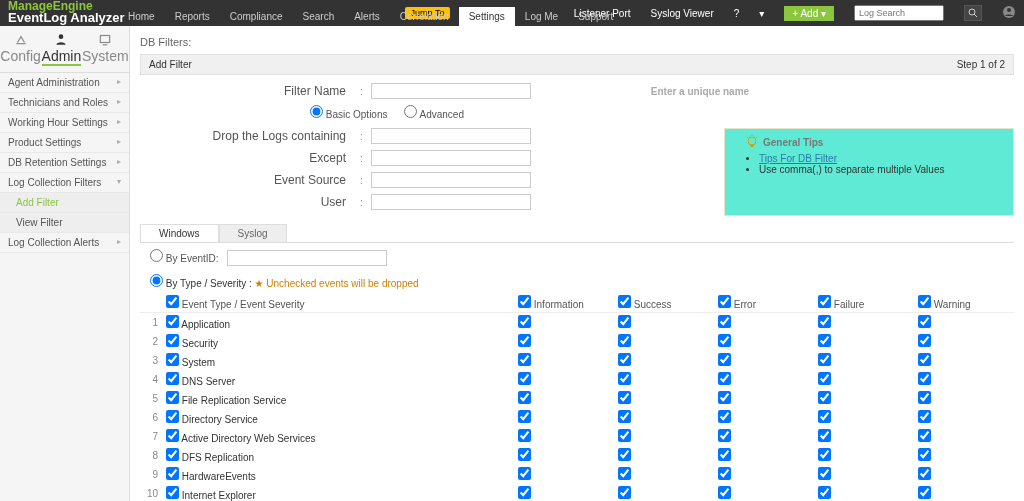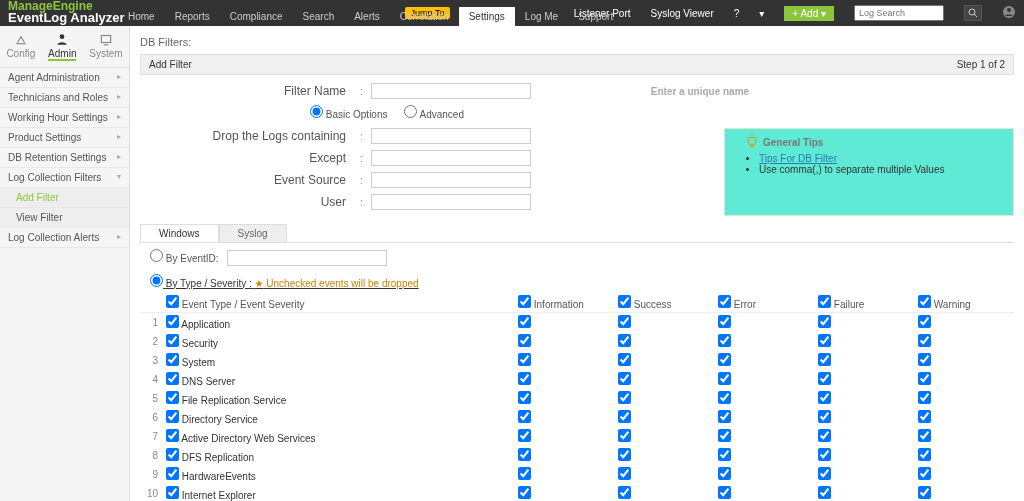--- a/index.html
+++ b/index.html
@@ -11,21 +11,21 @@
 .topright { margin-left:auto; display:flex; align-items:center; gap:20px; color:#fff; font-size:10px; }
 .addbtn { background:#8cc63f; color:#fff; padding:2px 8px; font-size:10px; border:none; }
 .search { width:90px; height:16px; font-size:9px; padding:0 3px; }
 .sbtn { background:#444; border:1px solid #555; width:18px; height:16px; color:#fff; }
 .nav { background:#333; height:22px; display:flex; align-items:flex-end; padding-left:110px; }
 .nav span { color:#ccc; font-size:10px; padding:4px 10px; cursor:pointer; }
 .nav span.active { background:#fff; color:#333;margin-top:15px; }
 .main { display:flex; }
 .sidebar { width:130px; background:#f5f5f5; border-right:1px solid #ddd; min-height:475px; }
 .modetabs { display:flex; justify-content:space-around; padding:6px 0; border-bottom:1px solid #ddd; }
-.modetabs div { text-align:left; color:#888; font-size:10px; cursor:pointer; }
+.modetabs div { text-align:left; color:#888; font-size:14px; cursor:pointer; }
 .modetabs div.active { color:#333; border-bottom:2px solid #8cc63f; }
 .modetabs svg { display:block; margin:0 auto 2px; }
 .sidemenu div { padding:4px 8px; font-size:10px; color:#555; border-bottom:1px solid #e8e8e8; display:flex; justify-content:space-between; cursor:pointer; }
 .sidemenu .sub { padding-left:16px; background:#eee; }
 .sidemenu .sub.active { color:#8cc63f; }
 .content { flex:1; padding:0 10px 10px 10px; }
 .chead { font-size:11px; color:#666; padding:10px 0 6px 0; }
 .bar { background:#f0f0f0; padding:4px 8px; font-size:10px; display:flex; justify-content:space-between; border:1px solid #e0e0e0; }
 .form { padding:8px 0; }
 .row { display:flex; align-items:center; margin-bottom:6px; }
@@ -38,21 +38,21 @@
 .leftf { flex:1; }
 .tips { width:290px; border:1px solid #e5e5cc; background:#5eead4; padding:6px 20px; font-size:10px; }
 .tips h4 { font-size:10px; color:#777; margin-bottom:4px; display:flex; align-items:center; gap:4px; }
 .tips ul { padding-left:14px; }
 .tips a { color:#2a7ab0; text-decoration:underline; }
 .subtabs { border-bottom:1px solid #ddd; margin-top:8px; }
 .subtabs span { display:inline-block; padding:3px 18px; font-size:10px; background:#eee; border:1px solid #ddd; border-bottom:none; cursor:pointer; color:#666; }
 .subtabs span.active { background:#fff; color:#333; }
 .evopt { padding:6px 0 4px 10px; font-size:10px; color:#555; }
 .evopt input[type=text] { width:160px; height:16px; border:1px solid #ccc; margin-left:6px; }
-.warnline { padding:4px 0 4px 10px; font-size:10px;text-decoration:underline; }
+.warnline { padding:4px 0 4px 10px; font-size:10px; }
 .warnline .w { color:#d08000; }
 table { width:100%; border-collapse:collapse; font-size:10px; }
 th,td { text-align:left; padding:2px 4px; }
 th { color:#555; font-weight:normal; border-bottom:1px solid #eee; }
 td.n { text-align:right; color:#888; width:22px; }
 .chev { color:#aaa; font-size:8px; }
 .bulb { width:14px; height:14px; }
 </style>
 </head>
 <body>

